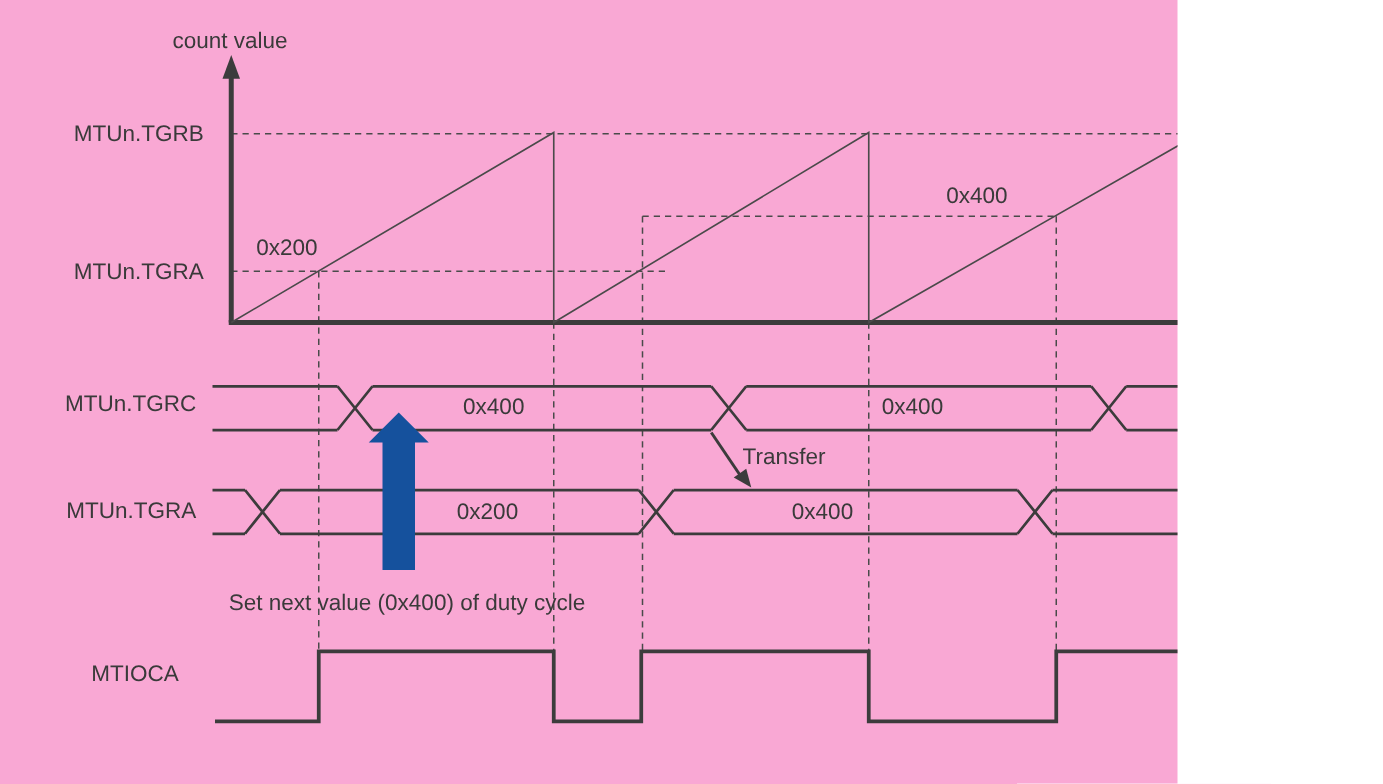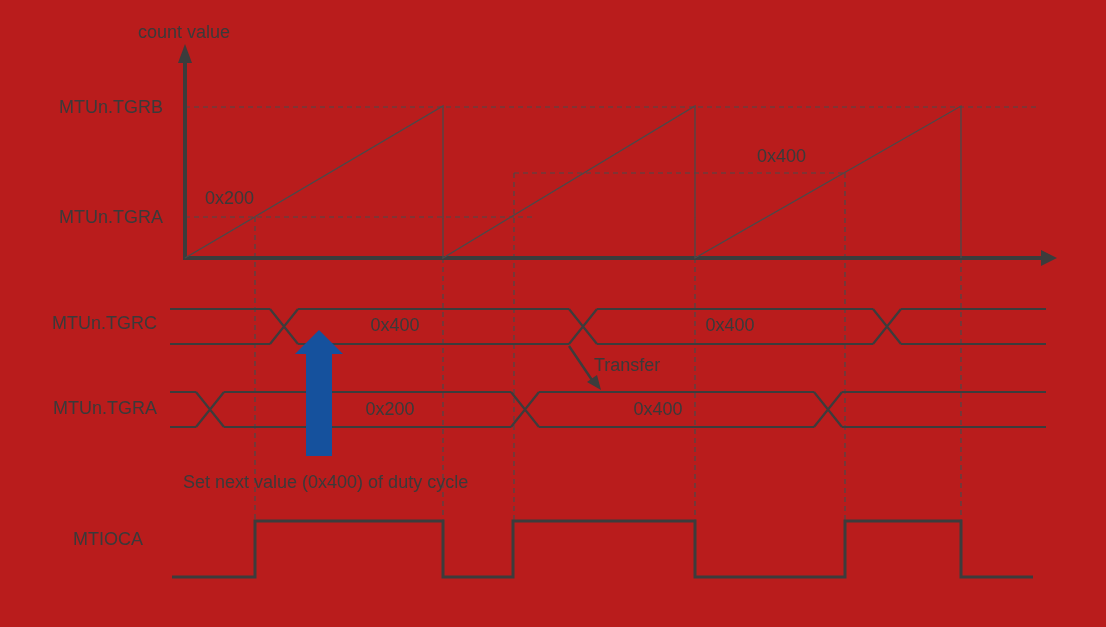--- a/index.html
+++ b/index.html
@@ -2,23 +2,23 @@
 <html><head>
 <meta charset="utf-8">
 <style>
   html, body {
     margin: 0;
     padding: 0;
     background: #ffffff;
   }
   .stage {
     position: relative;
-    width: 1106px;
+    width: 942px;
     height: 627px;
-    background: #b91c1c;
+    background: #f9a8d4;
     overflow: hidden;
   }
   svg text {
     font-family: "Liberation Sans", sans-serif;
     font-size: 18px;
     fill: #3a3a3a;
   }
   .rail      { stroke: #3c3c3c; stroke-width: 2.2; fill: none; }
   .thinline  { stroke: #4a4a4a; stroke-width: 1.3; fill: none; }
   .dashline  { stroke: #4a4a4a; stroke-width: 1.2; fill: none; stroke-dasharray: 5 4; }

